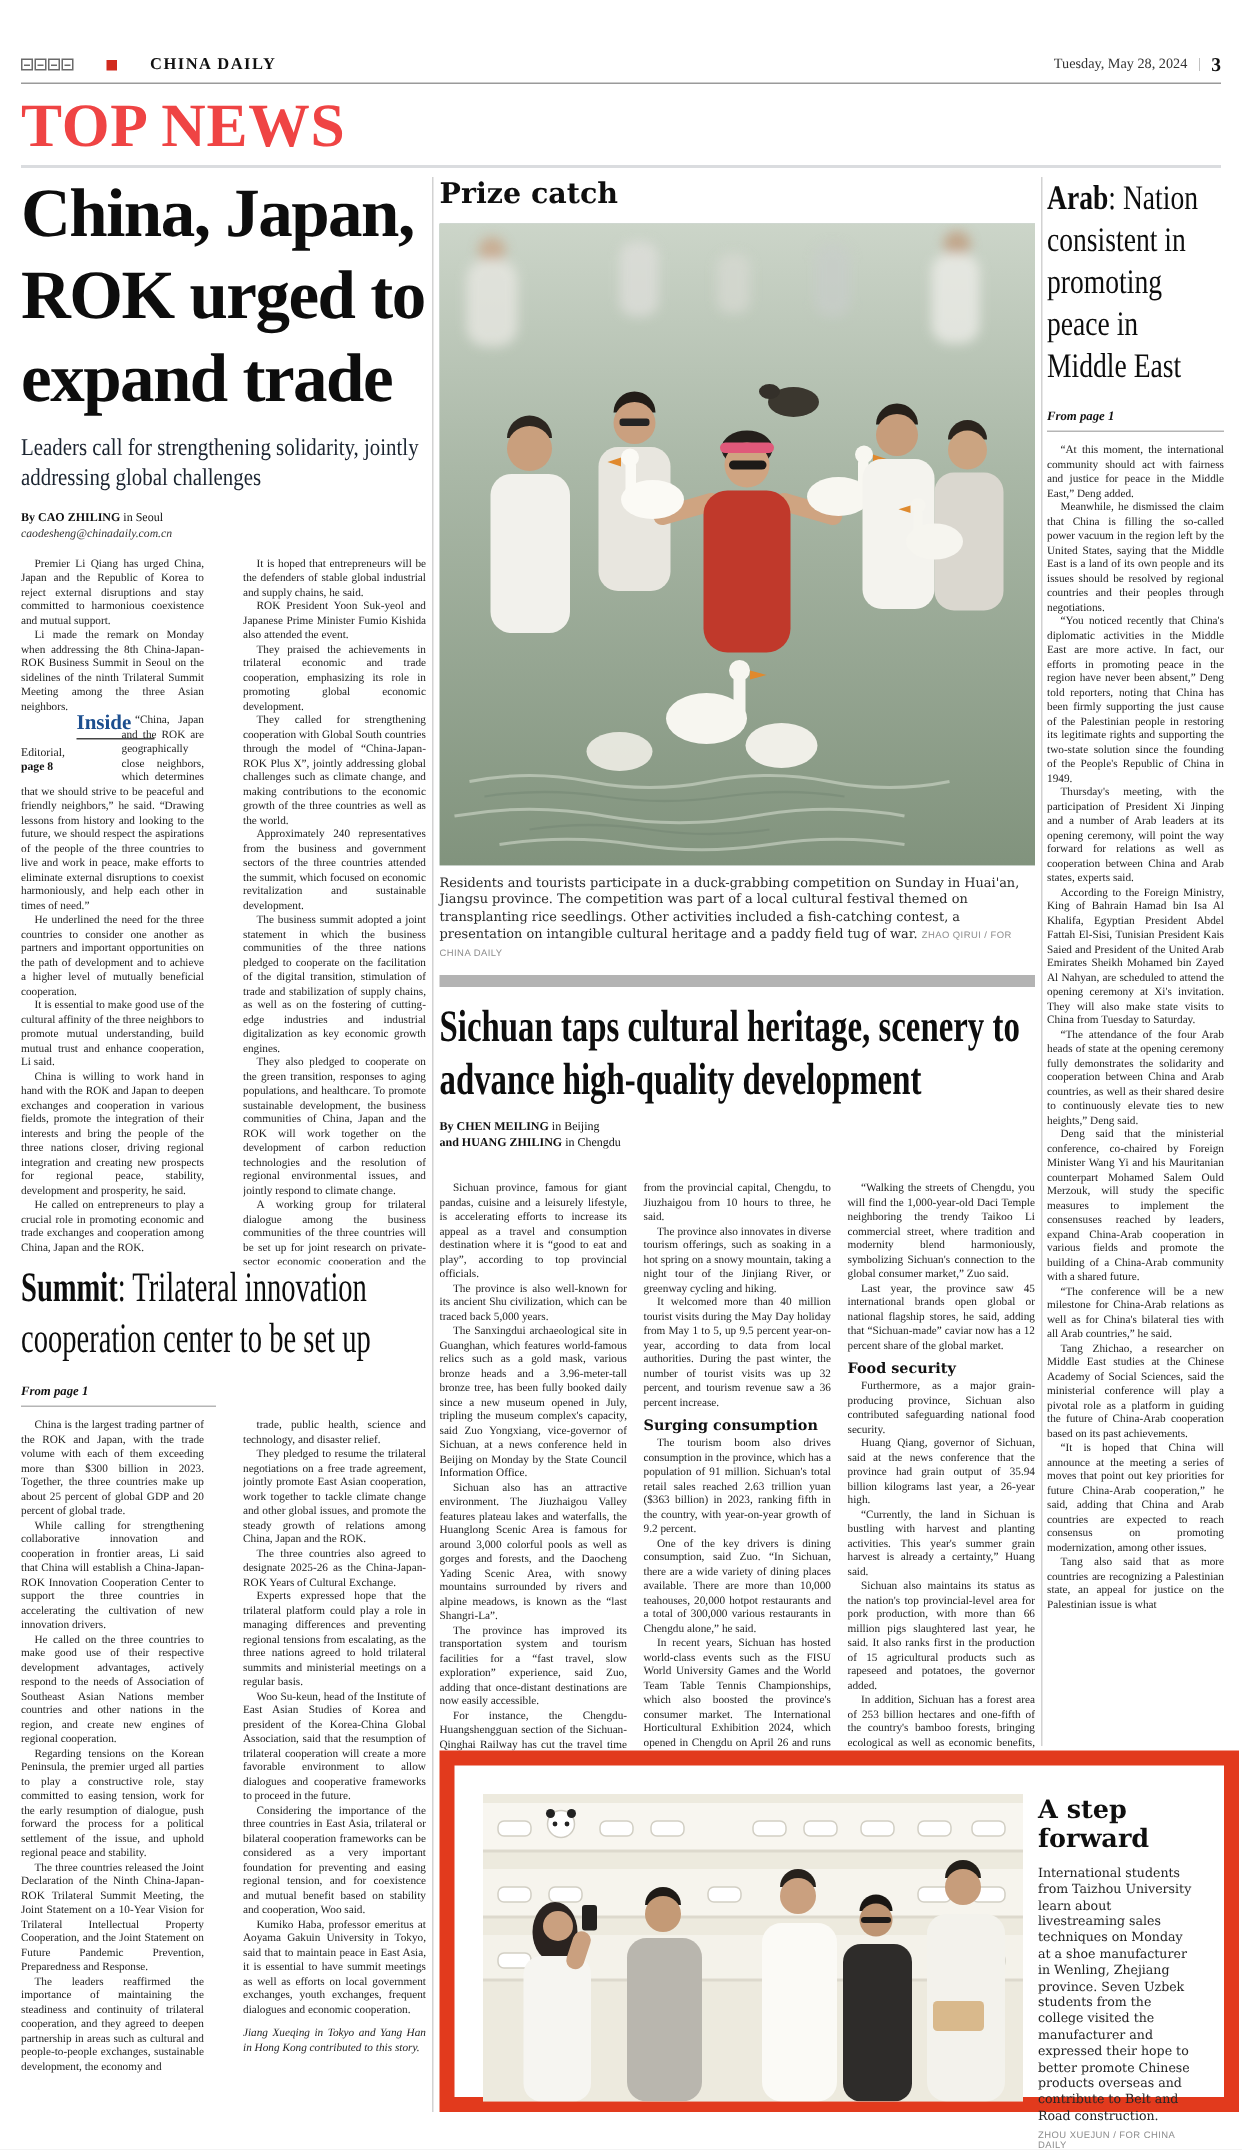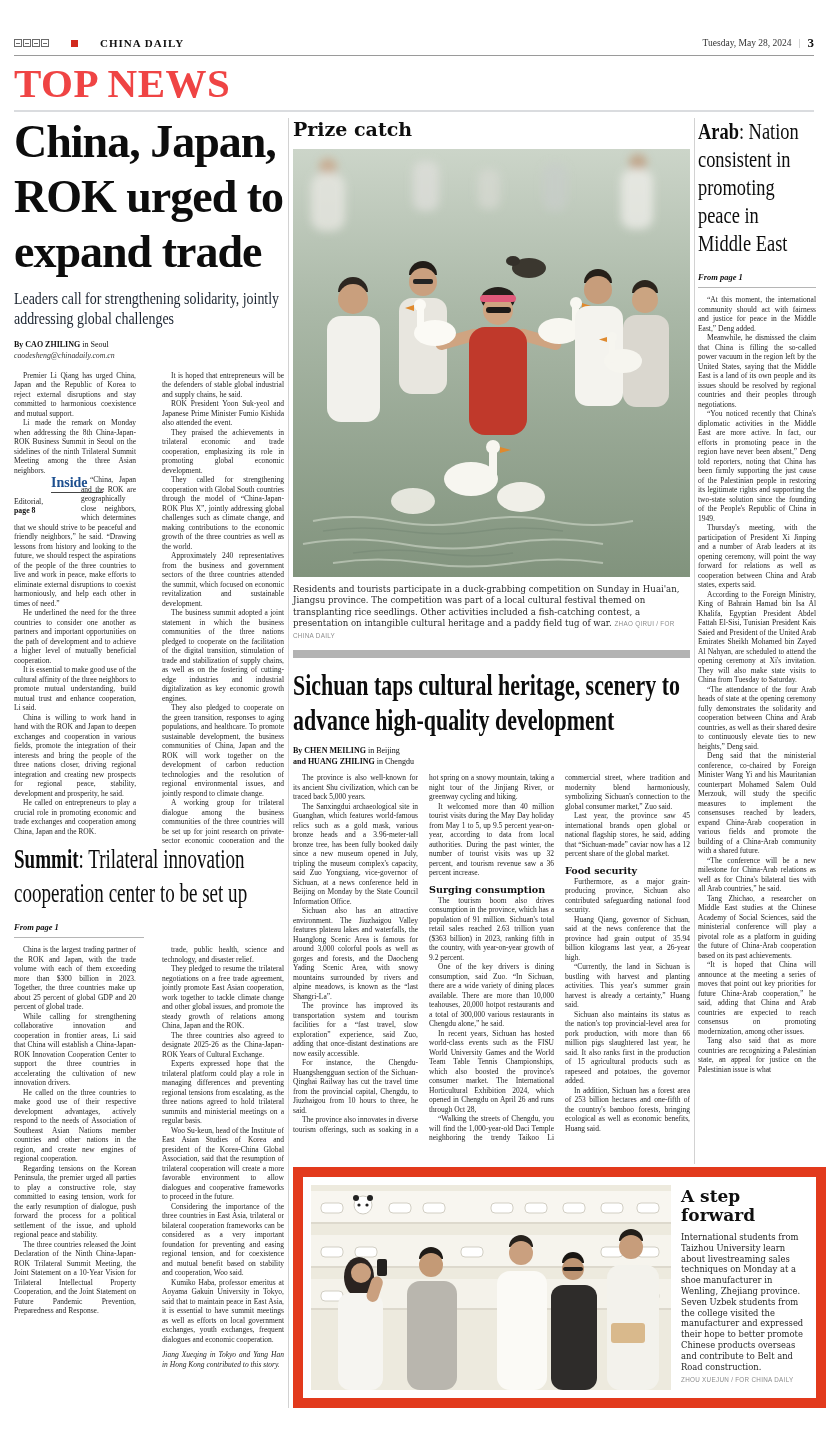--- a/index.html
+++ b/index.html
@@ -57,31 +57,31 @@
   .contrib p{text-indent:0;}
   
   .middle{position:absolute;left:293px;top:118px;width:397px;}
   .pc-title{font-family:"DejaVu Serif",serif;font-size:19px;font-weight:bold;margin:0 0 9px;color:#0f0f0f;}
   .photo-frame{width:397px;height:428px;overflow:hidden;background:#9fb0a3;}
   .caption{margin-top:7px;font-family:"DejaVu Serif",serif;font-size:8.6px;line-height:11.4px;color:#2b2b2b;
            text-align:left;}
   .divider{margin-top:9px;height:8px;background:#b3b3b3;}
   .sichuan-h{margin:9px 0 0;font-size:30px;line-height:35px;font-weight:bold;color:#0d0d0d;
              width:545px;transform:scaleX(.73);transform-origin:0 0;}
-  .sichuan-bylines{margin-top:9px;margin-bottom:6px;}
+  .sichuan-bylines{margin-top:9px;margin-bottom:20px;}
   .body3{column-count:3;column-gap:11px;height:434px;overflow:hidden;}
   
   .arab{position:absolute;left:698px;top:118px;width:118px;}
   .arab h2{margin:0 0 14px;font-size:23px;line-height:28px;font-weight:normal;color:#0d0d0d;
            width:147px;transform:scaleX(.8);transform-origin:0 0;}
   .arab h2 b{font-weight:bold;}
   .arab-body{height:878px;overflow:hidden;}
   
   .promo{position:absolute;left:293px;top:1167px;width:533px;height:241px;box-sizing:border-box;
-         border:10px solid #e23a1d;background:#fff;display:flex;gap:10px;padding:8px;z-index:6;}
+         border:10px solid #e23a1d;background:#fff;display:flex;gap:10px;padding:19px;z-index:6;}
   .promo-photo{width:360px;height:205px;flex:none;overflow:hidden;background:#edeade;}
   .promo-side{flex:1;padding-top:2px;}
   .promo-title{font-family:"DejaVu Serif",serif;font-size:17px;line-height:19px;font-weight:bold;
                width:95px;margin:0 0 7px;color:#0f0f0f;}
   .promo-caption{font-family:"DejaVu Serif",serif;font-size:8.4px;line-height:10.8px;color:#262626;}
   .promo-credit{margin-top:4px;}
 </style>
 </head>
 <body>
 
@@ -155,20 +155,21 @@
     <h2><b>Summit</b><span>: Trilateral innovation cooperation center to be set up</span></h2>
     <div class="from-page">From page 1</div>
     <div class="cols">
       <div class="tcol body-text">
         <div>
             <p>China is the largest trading partner of the ROK and Japan, with the trade volume with each of them exceeding more than $300 billion in 2023. Together, the three countries make up about 25 percent of global GDP and 20 percent of global trade.</p>
             <p>While calling for strengthening collaborative innovation and cooperation in frontier areas, Li said that China will establish a China-Japan-ROK Innovation Cooperation Center to support the three countries in accelerating the cultivation of new innovation drivers.</p>
             <p>He called on the three countries to make good use of their respective development advantages, actively respond to the needs of Association of Southeast Asian Nations member countries and other nations in the region, and create new engines of regional cooperation.</p>
             <p>Regarding tensions on the Korean Peninsula, the premier urged all parties to play a constructive role, stay committed to easing tension, work for the early resumption of dialogue, push forward the process for a political settlement of the issue, and uphold regional peace and stability.</p>
             <p>The three countries released the Joint Declaration of the Ninth China-Japan-ROK Trilateral Summit Meeting, the Joint Statement on a 10-Year Vision for Trilateral Intellectual Property Cooperation, and the Joint Statement on Future Pandemic Prevention, Preparedness and Response.</p>
+            <p>The leaders reaffirmed the importance of maintaining the steadiness and continuity of trilateral cooperation, and they agreed to deepen partnership in areas such as cultural and people-to-people exchanges, sustainable development, the economy and</p>
           </div>
       </div>
       <div class="tcol body-text">
         <div>
             <p>trade, public health, science and technology, and disaster relief.</p>
             <p>They pledged to resume the trilateral negotiations on a free trade agreement, jointly promote East Asian cooperation, work together to tackle climate change and other global issues, and promote the steady growth of relations among China, Japan and the ROK.</p>
             <p>The three countries also agreed to designate 2025-26 as the China-Japan-ROK Years of Cultural Exchange.</p>
             <p>Experts expressed hope that the trilateral platform could play a role in managing differences and preventing regional tensions from escalating, as the three nations agreed to hold trilateral summits and ministerial meetings on a regular basis.</p>
             <p>Woo Su-keun, head of the Institute of East Asian Studies of Korea and president of the Korea-China Global Association, said that the resumption of trilateral cooperation will create a more favorable environment to allow dialogues and cooperative frameworks to proceed in the future.</p>
             <p>Considering the importance of the three countries in East Asia, trilateral or bilateral cooperation frameworks can be considered as a very important foundation for preventing and easing regional tension, and for coexistence and mutual benefit based on stability and cooperation, Woo said.</p>
@@ -282,20 +283,21 @@
     <div class="divider"></div>
 
     <h2 class="sichuan-h">Sichuan taps cultural heritage, scenery to advance high-quality development</h2>
 
     <div class="sichuan-bylines byline">
       <div><b>By CHEN MEILING</b><span> in Beijing</span></div>
       <div><b>and HUANG ZHILING</b><span> in Chengdu</span></div>
     </div>
 
     <div class="body3 body-text">
+        <p>Sichuan province, famous for giant pandas, cuisine and a leisurely lifestyle, is accelerating efforts to increase its appeal as a travel and consumption destination where it is “good to eat and play”, according to top provincial officials.</p>
         <p>The province is also well-known for its ancient Shu civilization, which can be traced back 5,000 years.</p>
         <p>The Sanxingdui archaeological site in Guanghan, which features world-famous relics such as a gold mask, various bronze heads and a 3.96-meter-tall bronze tree, has been fully booked daily since a new museum opened in July, tripling the museum complex's capacity, said Zuo Yongxiang, vice-governor of Sichuan, at a news conference held in Beijing on Monday by the State Council Information Office.</p>
         <p>Sichuan also has an attractive environment. The Jiuzhaigou Valley features plateau lakes and waterfalls, the Huanglong Scenic Area is famous for around 3,000 colorful pools as well as gorges and forests, and the Daocheng Yading Scenic Area, with snowy mountains surrounded by rivers and alpine meadows, is known as the “last Shangri-La”.</p>
         <p>The province has improved its transportation system and tourism facilities for a “fast travel, slow exploration” experience, said Zuo, adding that once-distant destinations are now easily accessible.</p>
         <p>For instance, the Chengdu-Huangshengguan section of the Sichuan-Qinghai Railway has cut the travel time from the provincial capital, Chengdu, to Jiuzhaigou from 10 hours to three, he said.</p>
         <p>The province also innovates in diverse tourism offerings, such as soaking in a hot spring on a snowy mountain, taking a night tour of the Jinjiang River, or greenway cycling and hiking.</p>
         <p>It welcomed more than 40 million tourist visits during the May Day holiday from May 1 to 5, up 9.5 percent year-on-year, according to data from local authorities. During the past winter, the number of tourist visits was up 32 percent, and tourism revenue saw a 36 percent increase.</p>
         <h4 class="subhead">Surging consumption</h4>
         <p>The tourism boom also drives consumption in the province, which has a population of 91 million. Sichuan's total retail sales reached 2.63 trillion yuan ($363 billion) in 2023, ranking fifth in the country, with year-on-year growth of 9.2 percent.</p>
         <p>One of the key drivers is dining consumption, said Zuo. “In Sichuan, there are a wide variety of dining places available. There are more than 10,000 teahouses, 20,000 hotpot restaurants and a total of 300,000 various restaurants in Chengdu alone,” he said.</p>

